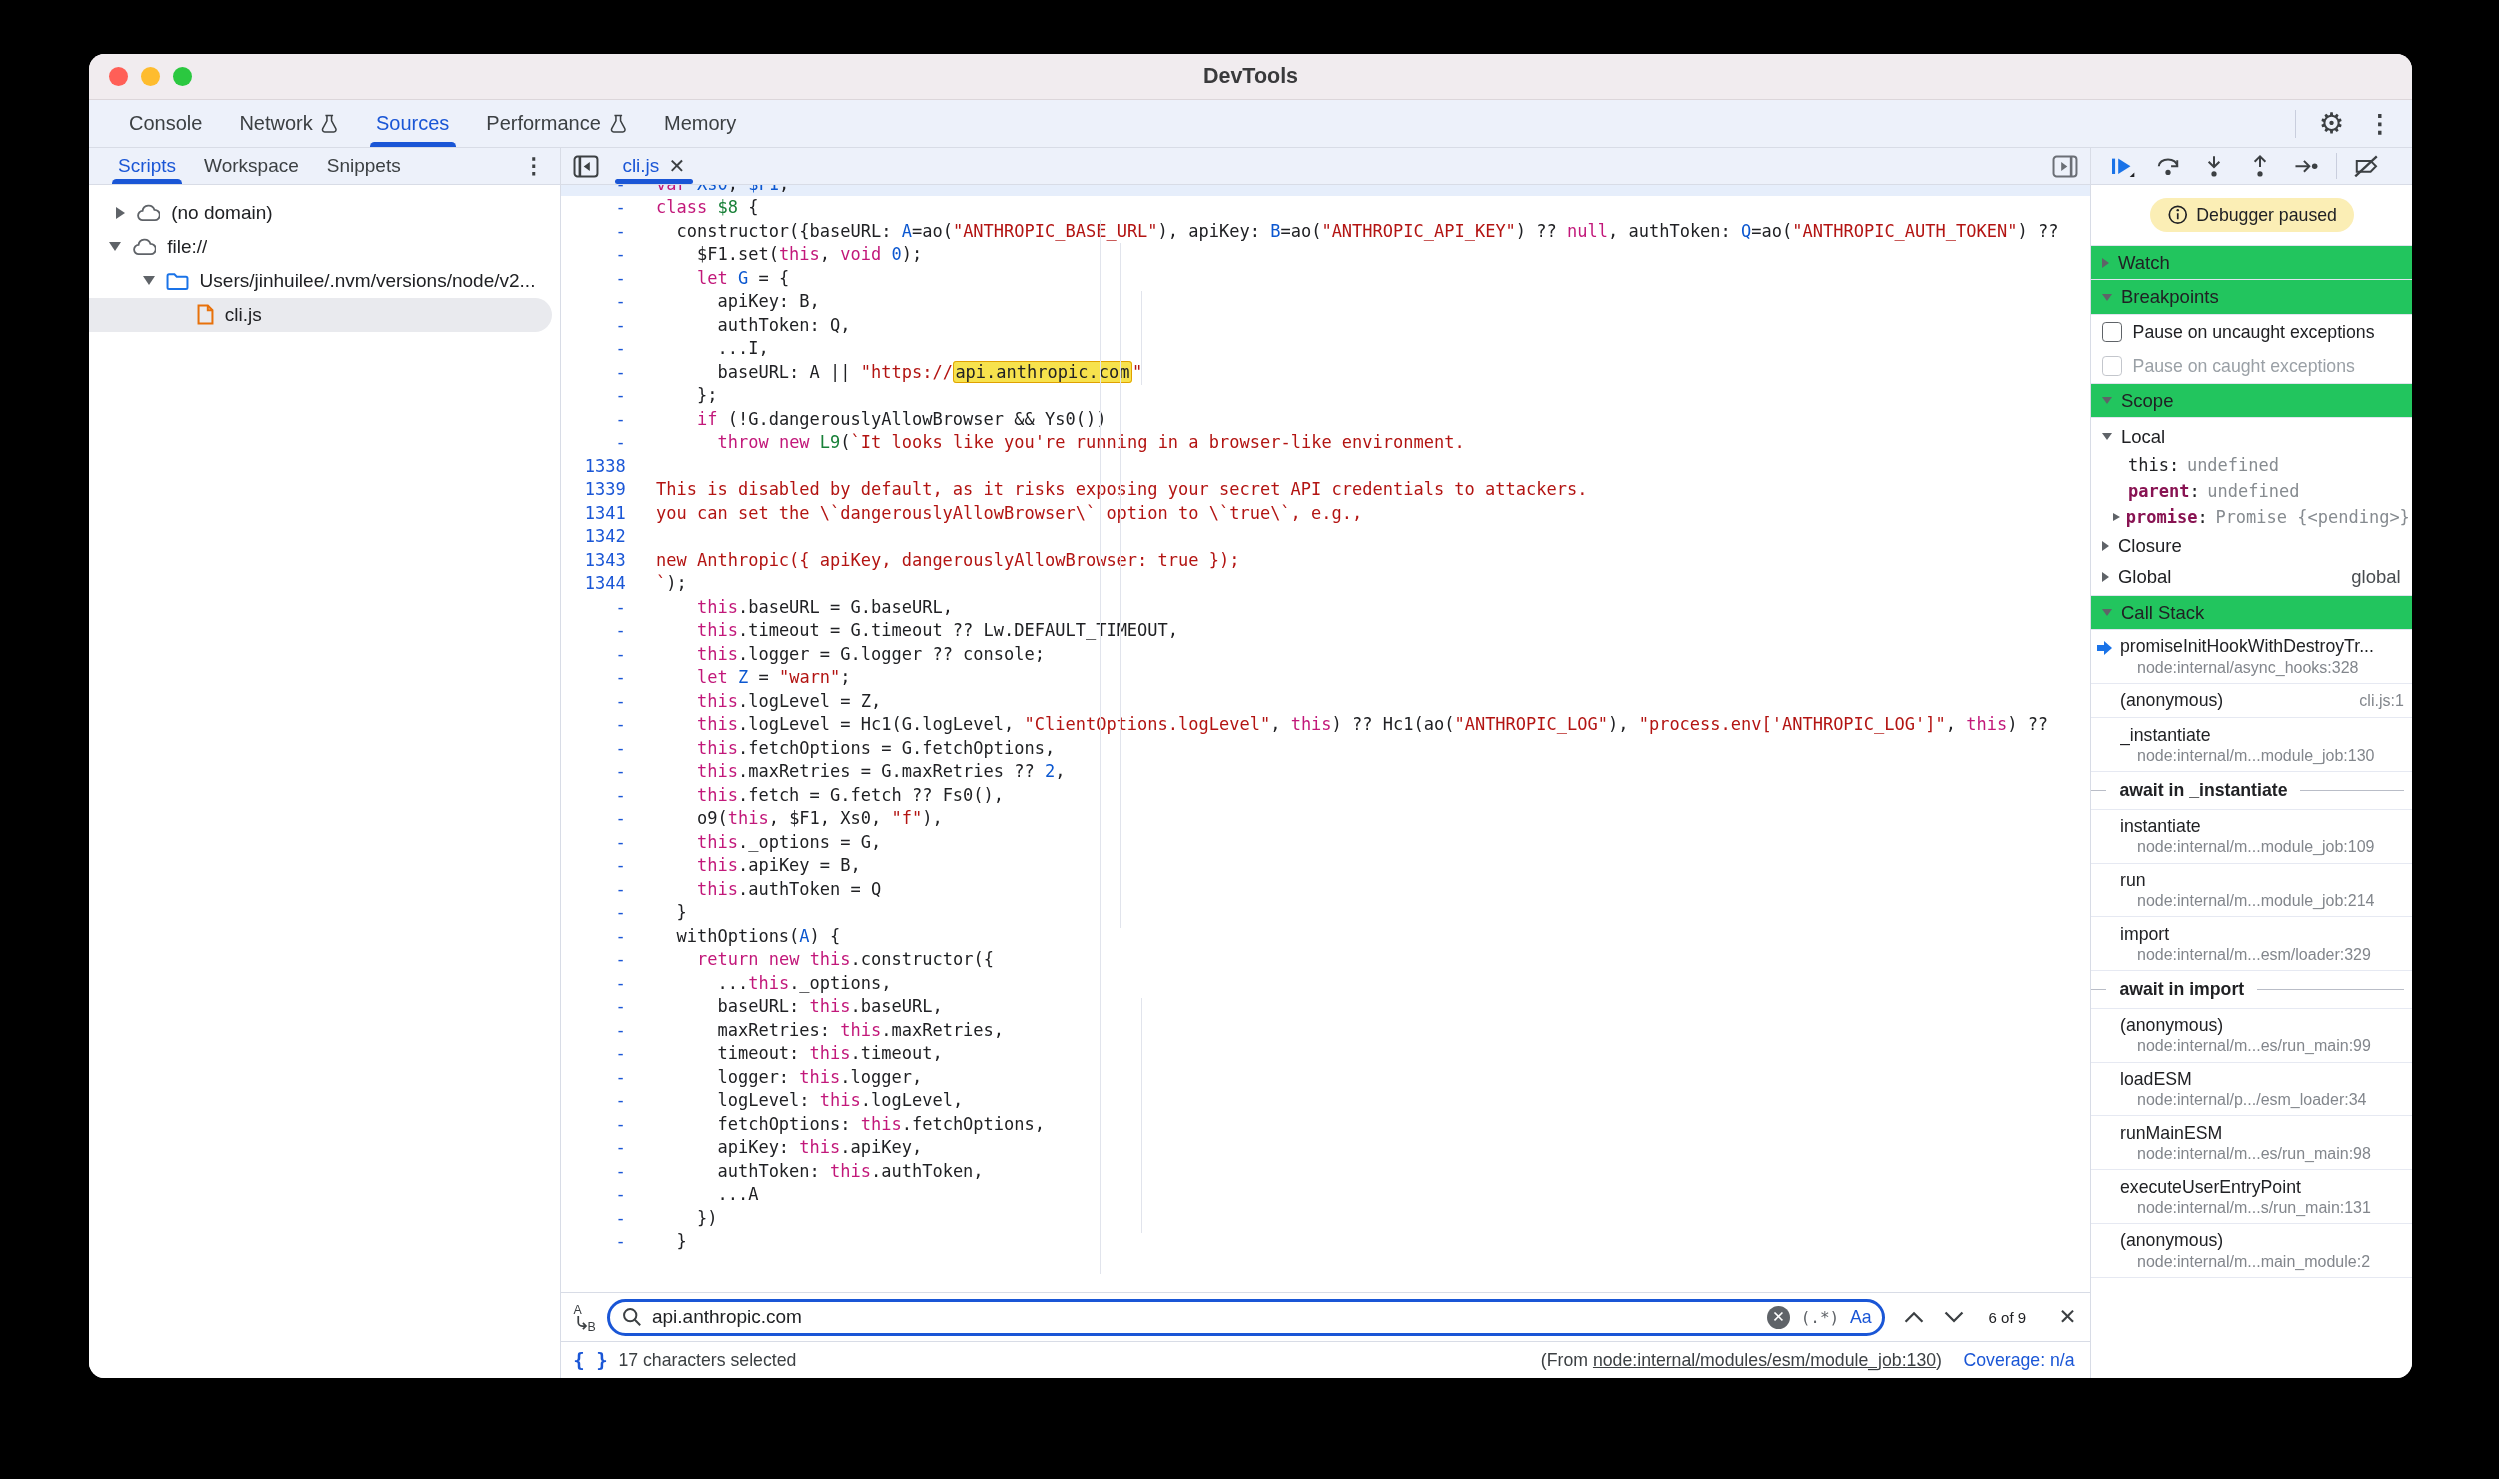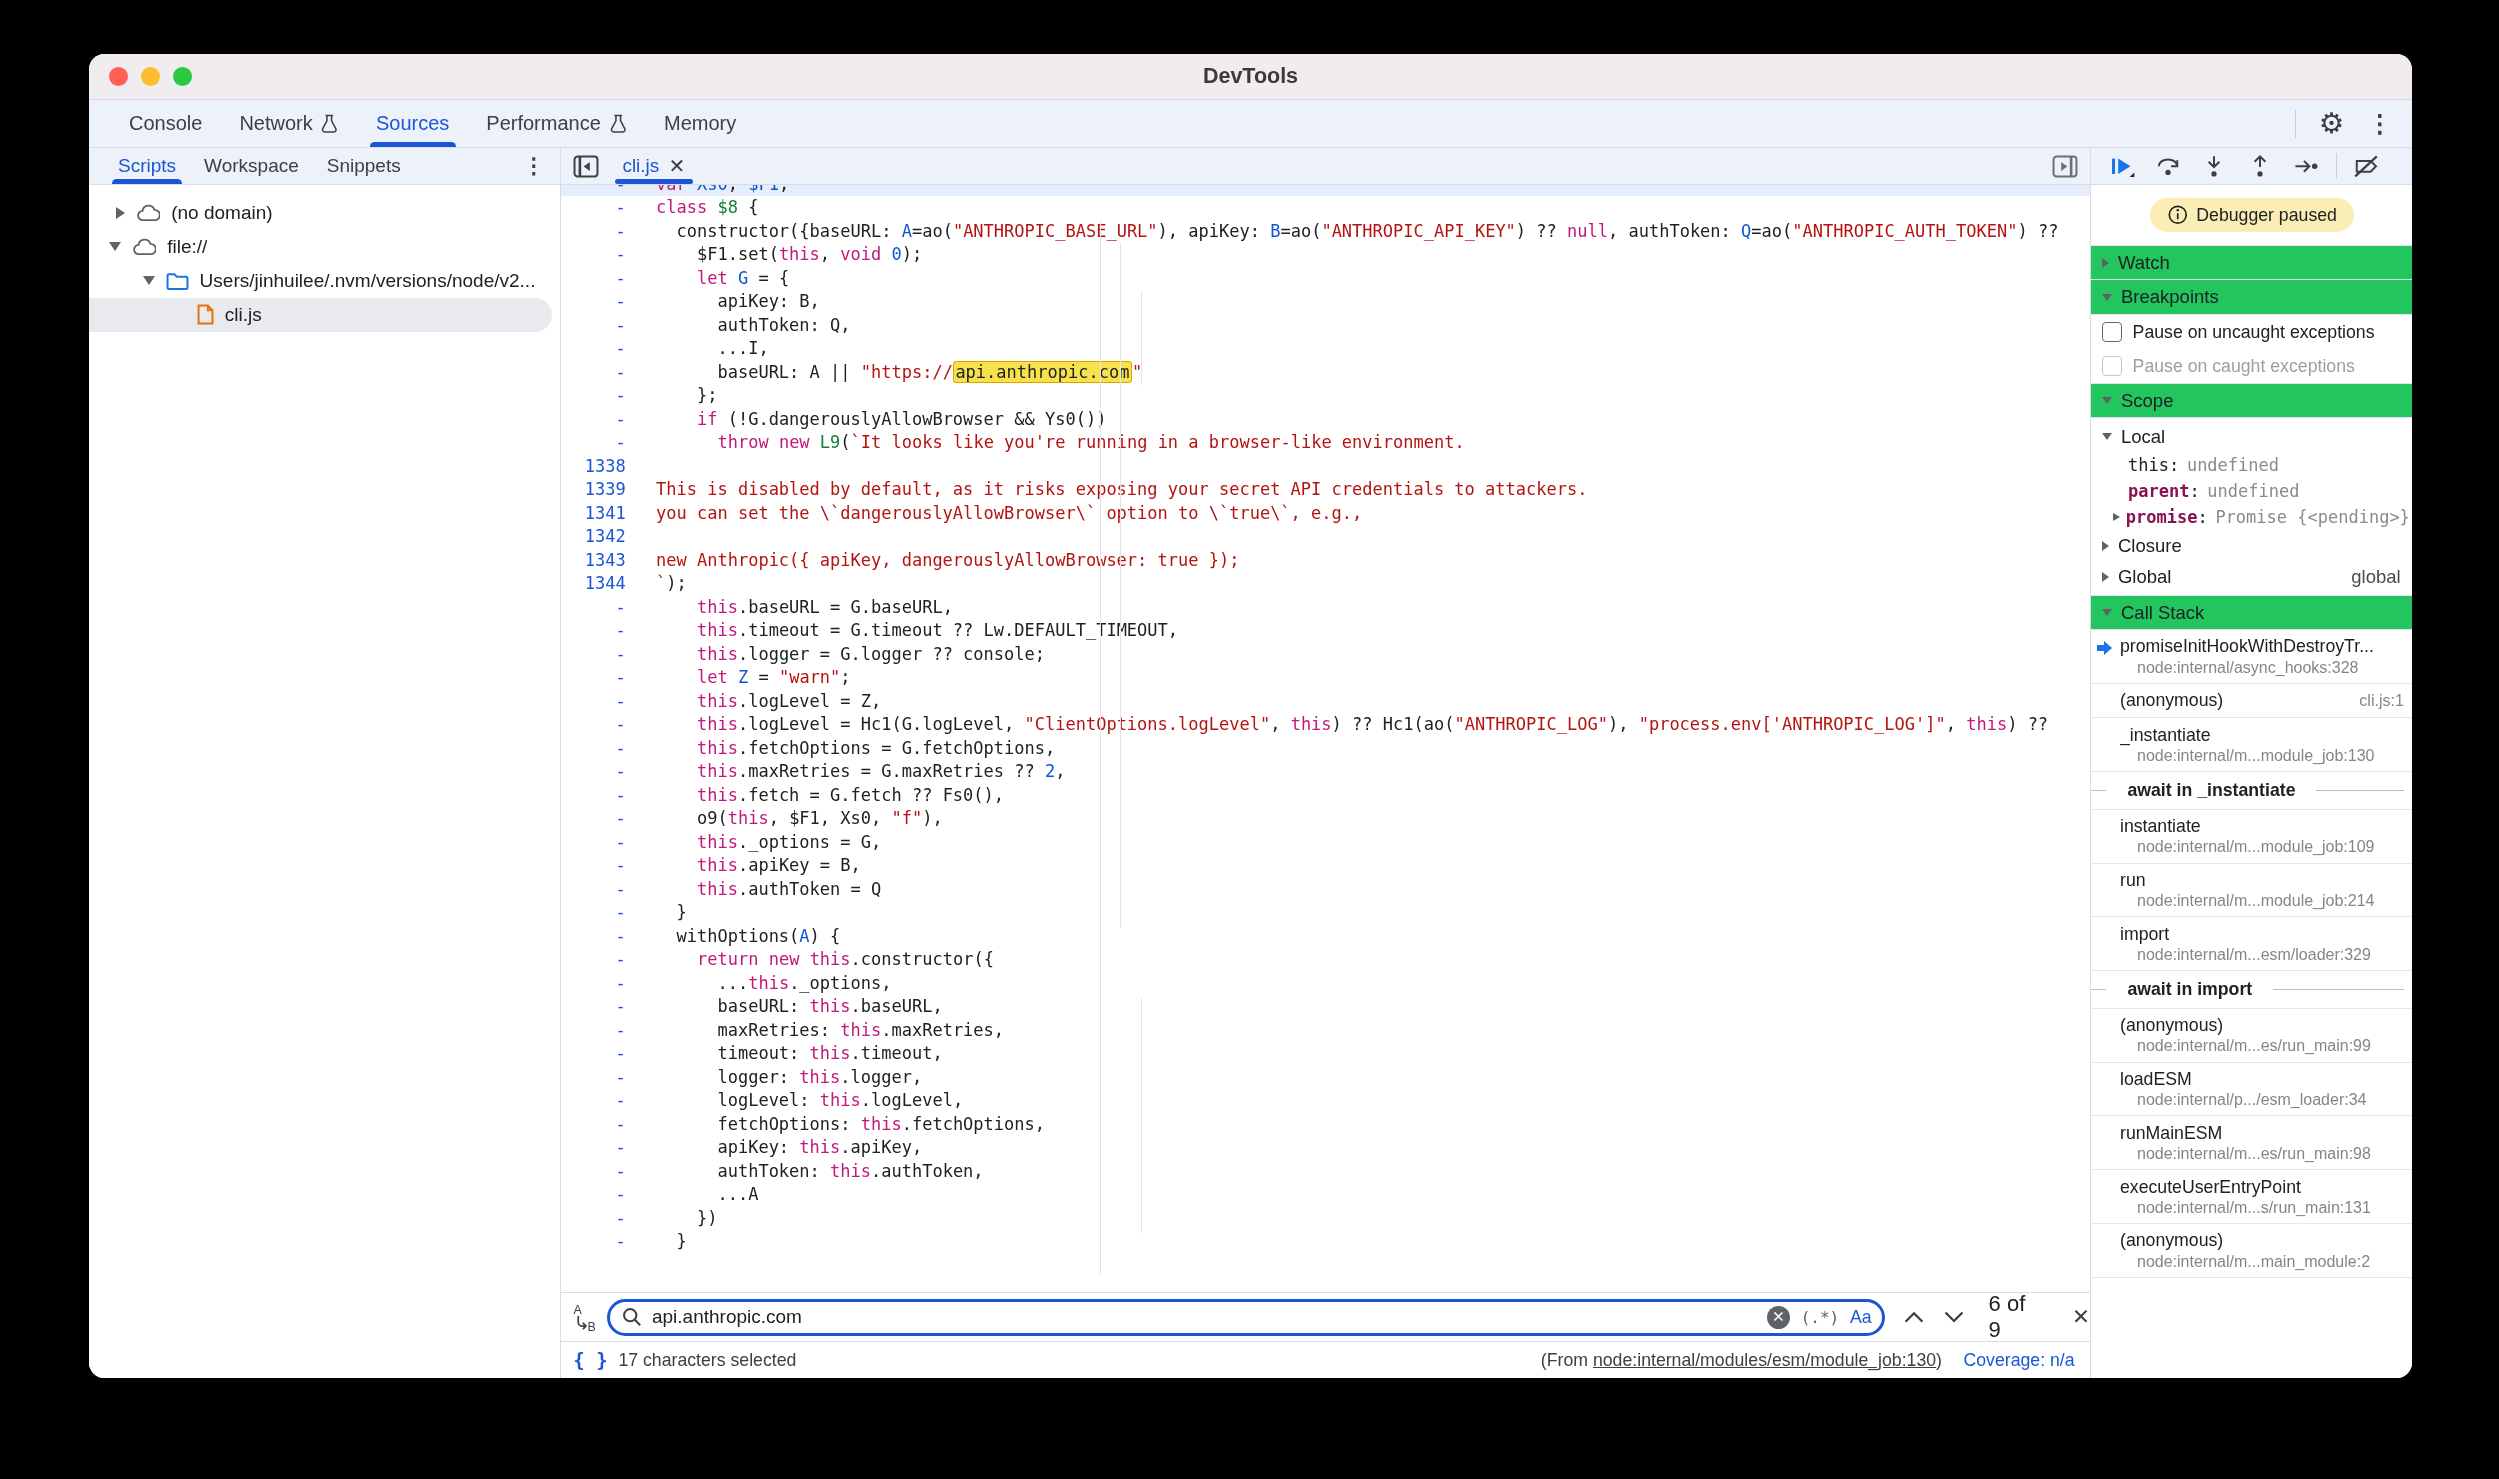--- a/index.html
+++ b/index.html
@@ -103,21 +103,21 @@
     display:flex; align-items:center; padding:0 10.8px; background:#fff; }
   .pill input { border:none; outline:none; flex:1; font-size:19px; color:#202124;
     font-family:"Liberation Sans", sans-serif; background:transparent; }
   .pill-right { display:flex; align-items:center; gap:10.8px; }
   .clrbtn { width:23px; height:23px; border-radius:50%; background:#5f6368; color:#fff;
     display:flex; align-items:center; justify-content:center; font-size:15.4px; }
   .regex { font-family:"DejaVu Sans Mono", monospace; font-size:16px; color:#5f6368; }
   .casebtn { font-size:17.7px; color:#1a56d6; }
   .nav { display:flex; align-items:center; gap:20px; margin-left:18.5px; }
   .chev { color:#3c4043; }
-  .results { font-size:22px; color:#202124; margin:0 4.6px; }
+  .results { font-size:15px; color:#202124; margin:0 4.6px; }
   .closex { font-size:21.5px; color:#3c4043; margin-left:7.7px; }
 
   .statusbar { position:absolute; left:472px; top:1287px; width:1529px; bottom:0;
     background:#fff; border-top:0.8px solid #d8dce6; display:flex; align-items:center;
     font-size:17.7px; color:#3c4043; }
   .braces { font-family:"DejaVu Sans Mono", monospace; font-weight:bold; color:#1a56d6;
     font-size:19px; margin:0 10.8px 0 12.3px; }
   .st-right { margin-left:auto; display:flex; align-items:center; gap:21.5px; padding-right:15.4px; }
   .fromlink { text-decoration:underline; color:#3c4043; }
   .coverage { color:#1a56d6; }
@@ -155,21 +155,21 @@
   .frame { position:relative; border-bottom:0.8px solid #e6e9f2; padding:6.2px 9.2px 6.2px 29px; }
   .frame .fname { font-size:17.7px; color:#202124; white-space:nowrap; overflow:hidden; }
   .frame .floc { font-size:16px; color:#82868c; padding-left:17px; white-space:nowrap; overflow:hidden; margin-top:1.5px; }
   .frame.inline { display:flex; align-items:center; }
   .frame.inline .fname { flex:1; }
   .frame.inline .floc { padding-left:0; margin:0; }
   .arrow { position:absolute; left:6.2px; top:10.8px; display:flex; align-items:center; }
   .arrow .tail { width:7px; height:6.2px; background:#1a73e8; }
   .arrow .head { width:0; height:0; border-left:8.5px solid #1a73e8;
     border-top:7px solid transparent; border-bottom:7px solid transparent; }
-  .awaitrow { display:flex; align-items:center; gap:21px; padding:7.7px 9.2px 7.7px 29px;
+  .awaitrow { display:flex; align-items:center; gap:13px; padding:7.7px 9.2px 7.7px 29px;
     border-bottom:0.8px solid #e6e9f2; }
   .awaitrow .atext { font-size:17.7px; font-weight:bold; color:#202124; white-space:nowrap; }
   .awaitrow .aline { flex:1; height:0.8px; background:#b9bdc7; min-width:15.4px; }
   .awaitrow .aline.l { flex:0 0 10.8px; margin-left:-29px; }
   svg { display:block; }
 </style>
 </head>
 <body>
 
 <div class="screen">

